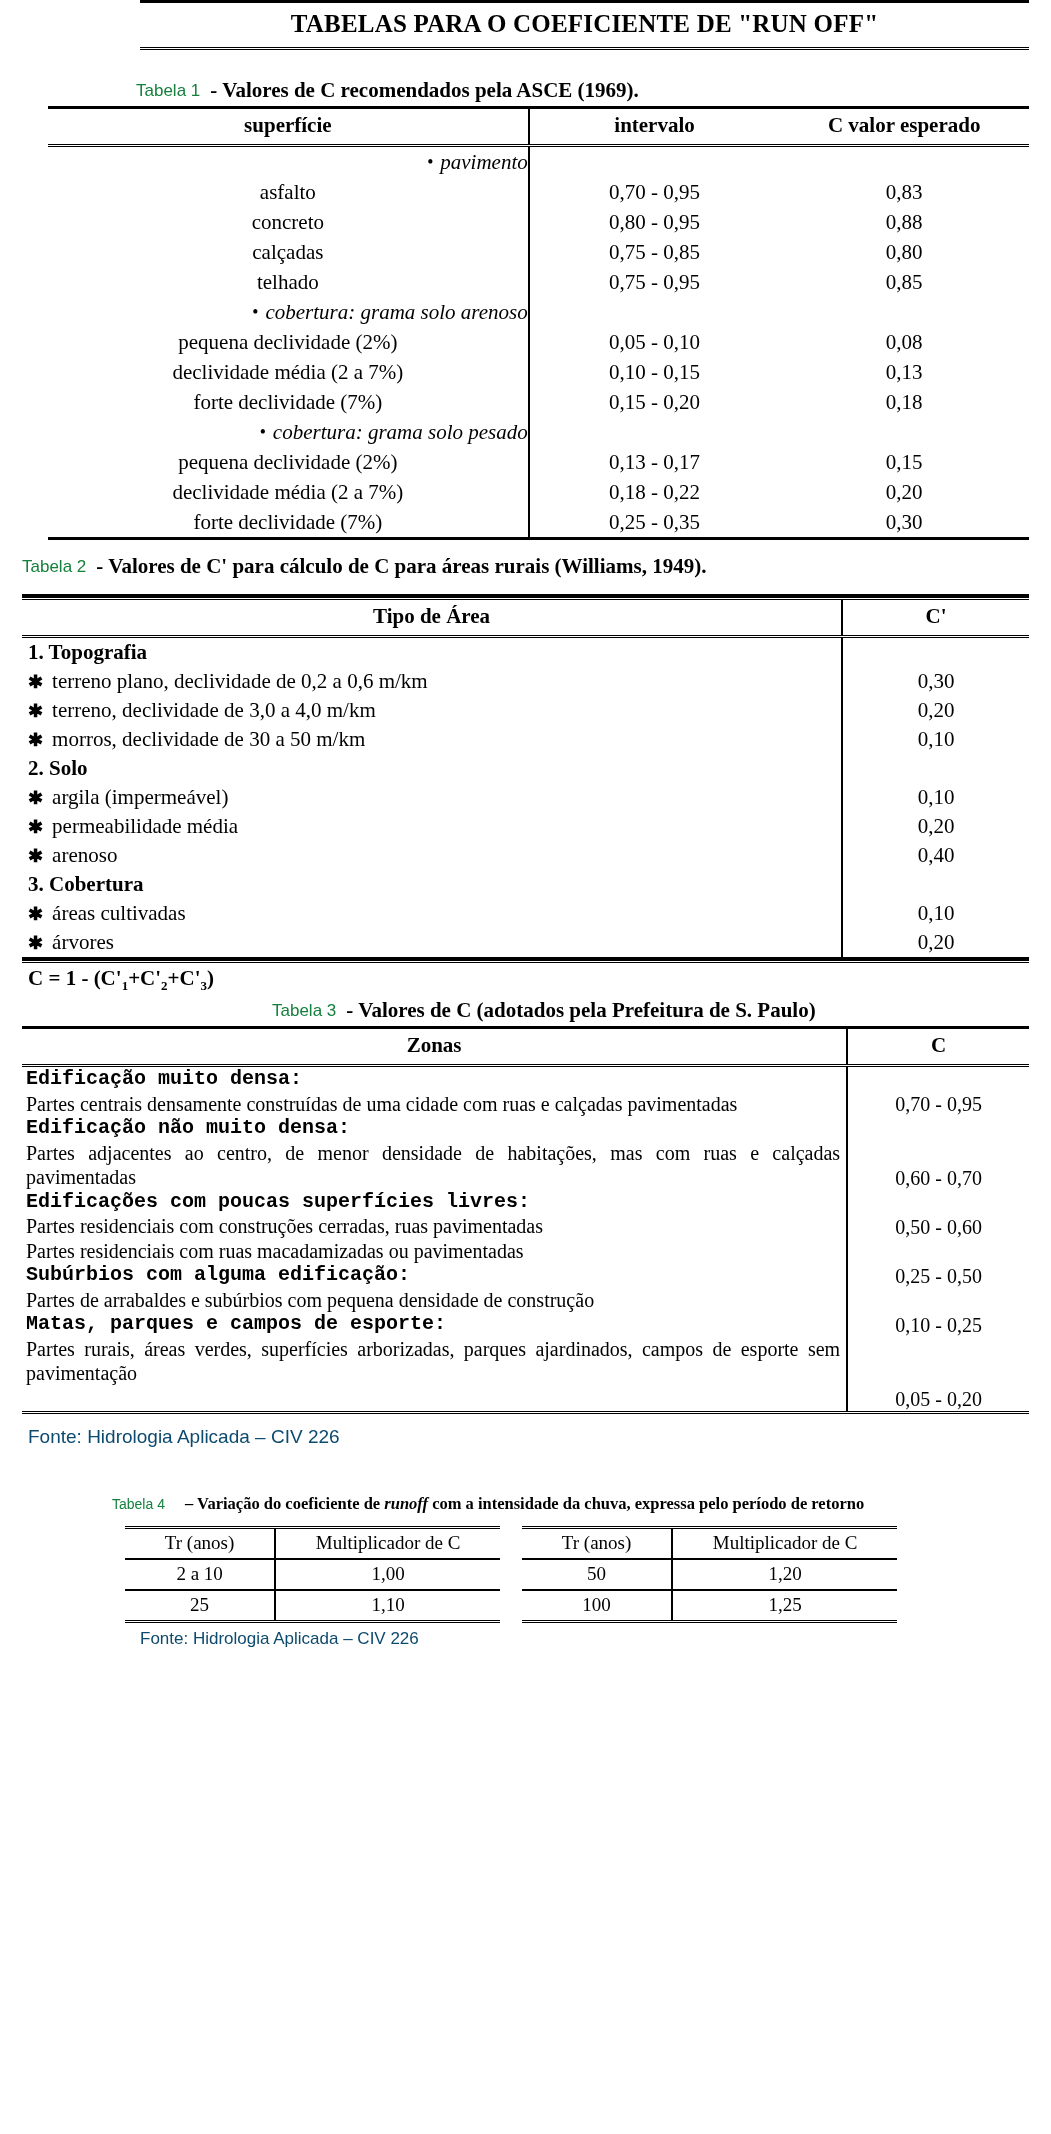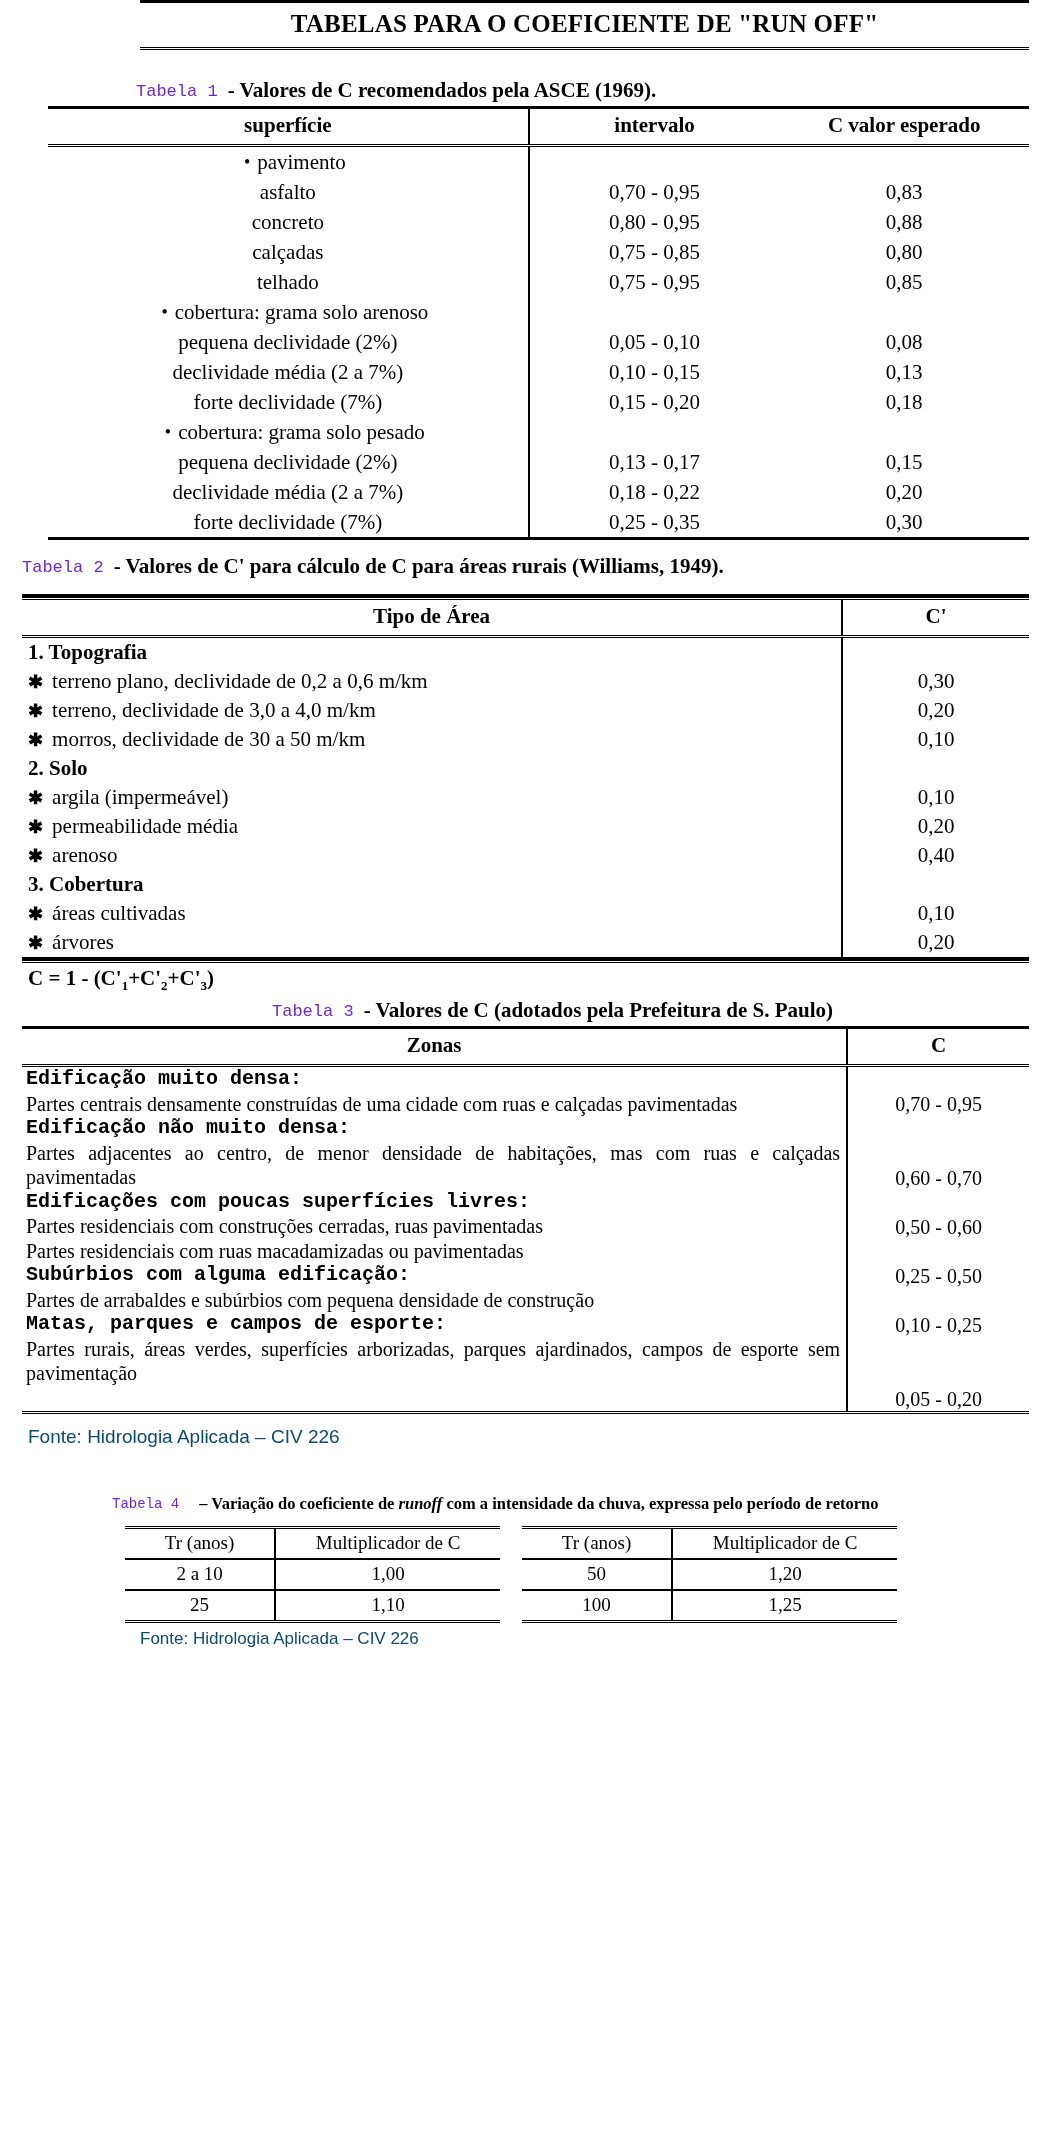--- a/index.html
+++ b/index.html
@@ -38,23 +38,23 @@
     text-align: center;
   }
 
   
   .caption-row {
     display: flex;
     align-items: flex-end;
     gap: 10px;
   }
   .cap-tag {
-    font-family: Liberation Mono, monospace;
+    font-family: Liberation Sans, sans-serif;
     font-size: 17px;
-    color: #6d28d9;
+    color: #15803d;
     white-space: nowrap;
     padding-bottom: 2px;
   }
   .cap-text {
     font-weight: bold;
     font-size: 21px;
     white-space: nowrap;
   }
   .cap-text .ital { font-style: italic; }
   .hdr-cell {
@@ -82,22 +82,23 @@
   .t1-c3 { width: 25.5%; }
   .t1-body .t1-c1 { border-right: 0; }
   .t1-body .t1-c2 { border-left: 2px solid #000; }
   .t1-row {
     height: 30px;
     line-height: 30px;
     font-size: 21px;
     white-space: nowrap;
   }
   .t1-lbl.bullet {
-    text-align: center;
+    text-align: right;
     padding-left: 14px;
+    font-style: italic;
   }
   .t1-lbl.bullet::before {
     content: "\2022";
     margin-right: 7px;
     font-size: 18px;
     vertical-align: 1px;
   }
   .t1-lbl.sub { text-align: center; }
   .t1-num { text-align: center; }
 

